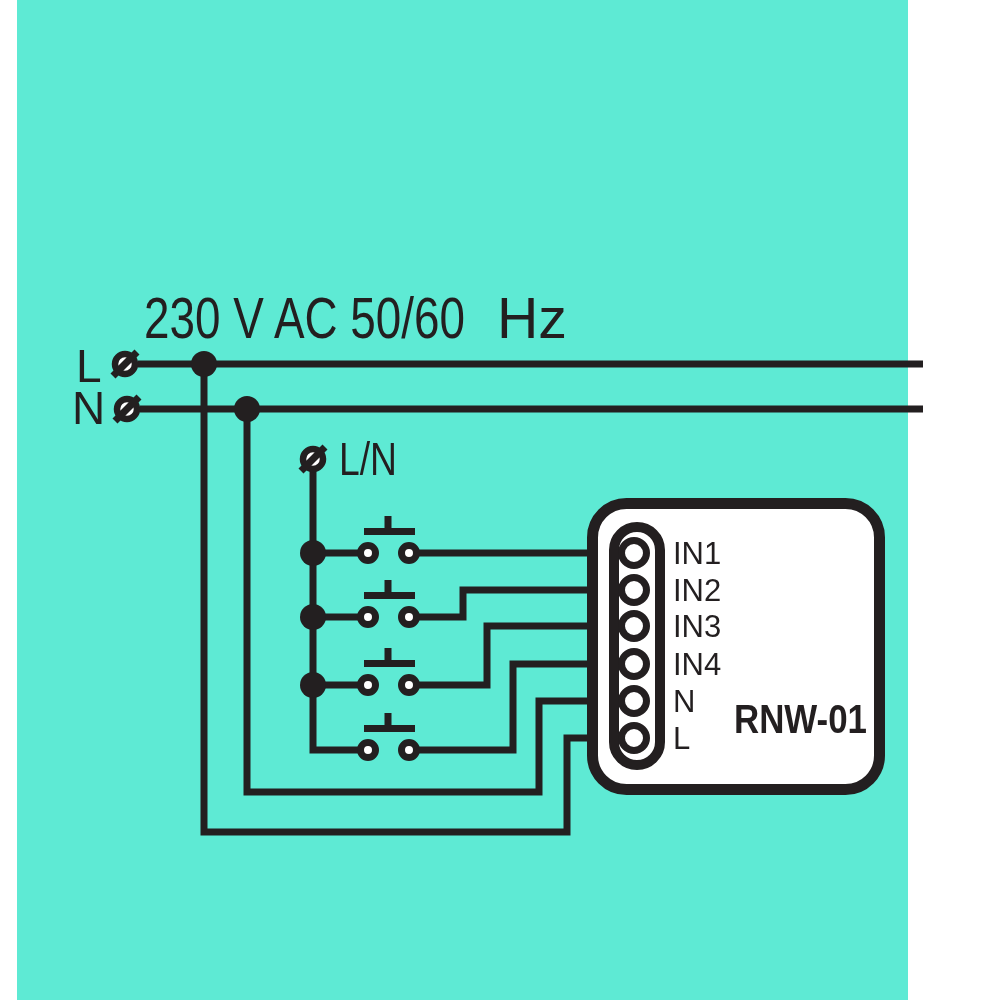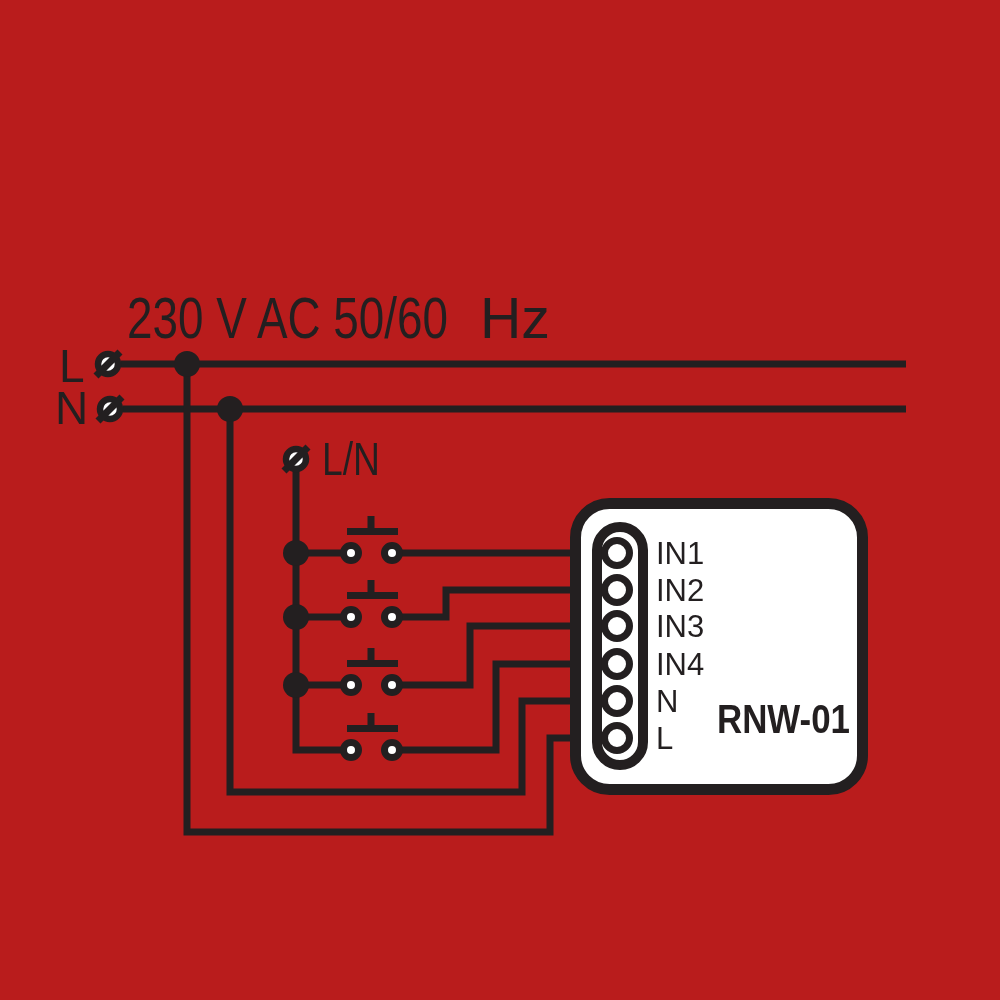--- a/index.html
+++ b/index.html
@@ -5,23 +5,24 @@
   html, body {
     margin: 0;
     padding: 0;
     background: #ffffff;
     width: 1000px;
     height: 1000px;
     overflow: hidden;
   }
   .stage {
     position: relative;
-    width: 1000px;
+    width: 891px;
     height: 1000px;
-    background: #b91c1c;
+    background: #5eead4;
+    margin-left: 17px;
   }
   svg {
     position: absolute;
     left: 0;
     top: 0;
     font-family: "Liberation Sans", "DejaVu Sans", sans-serif;
   }
   .lbl {
     fill: #231f20;
     font-family: "Liberation Sans", "DejaVu Sans", sans-serif;

